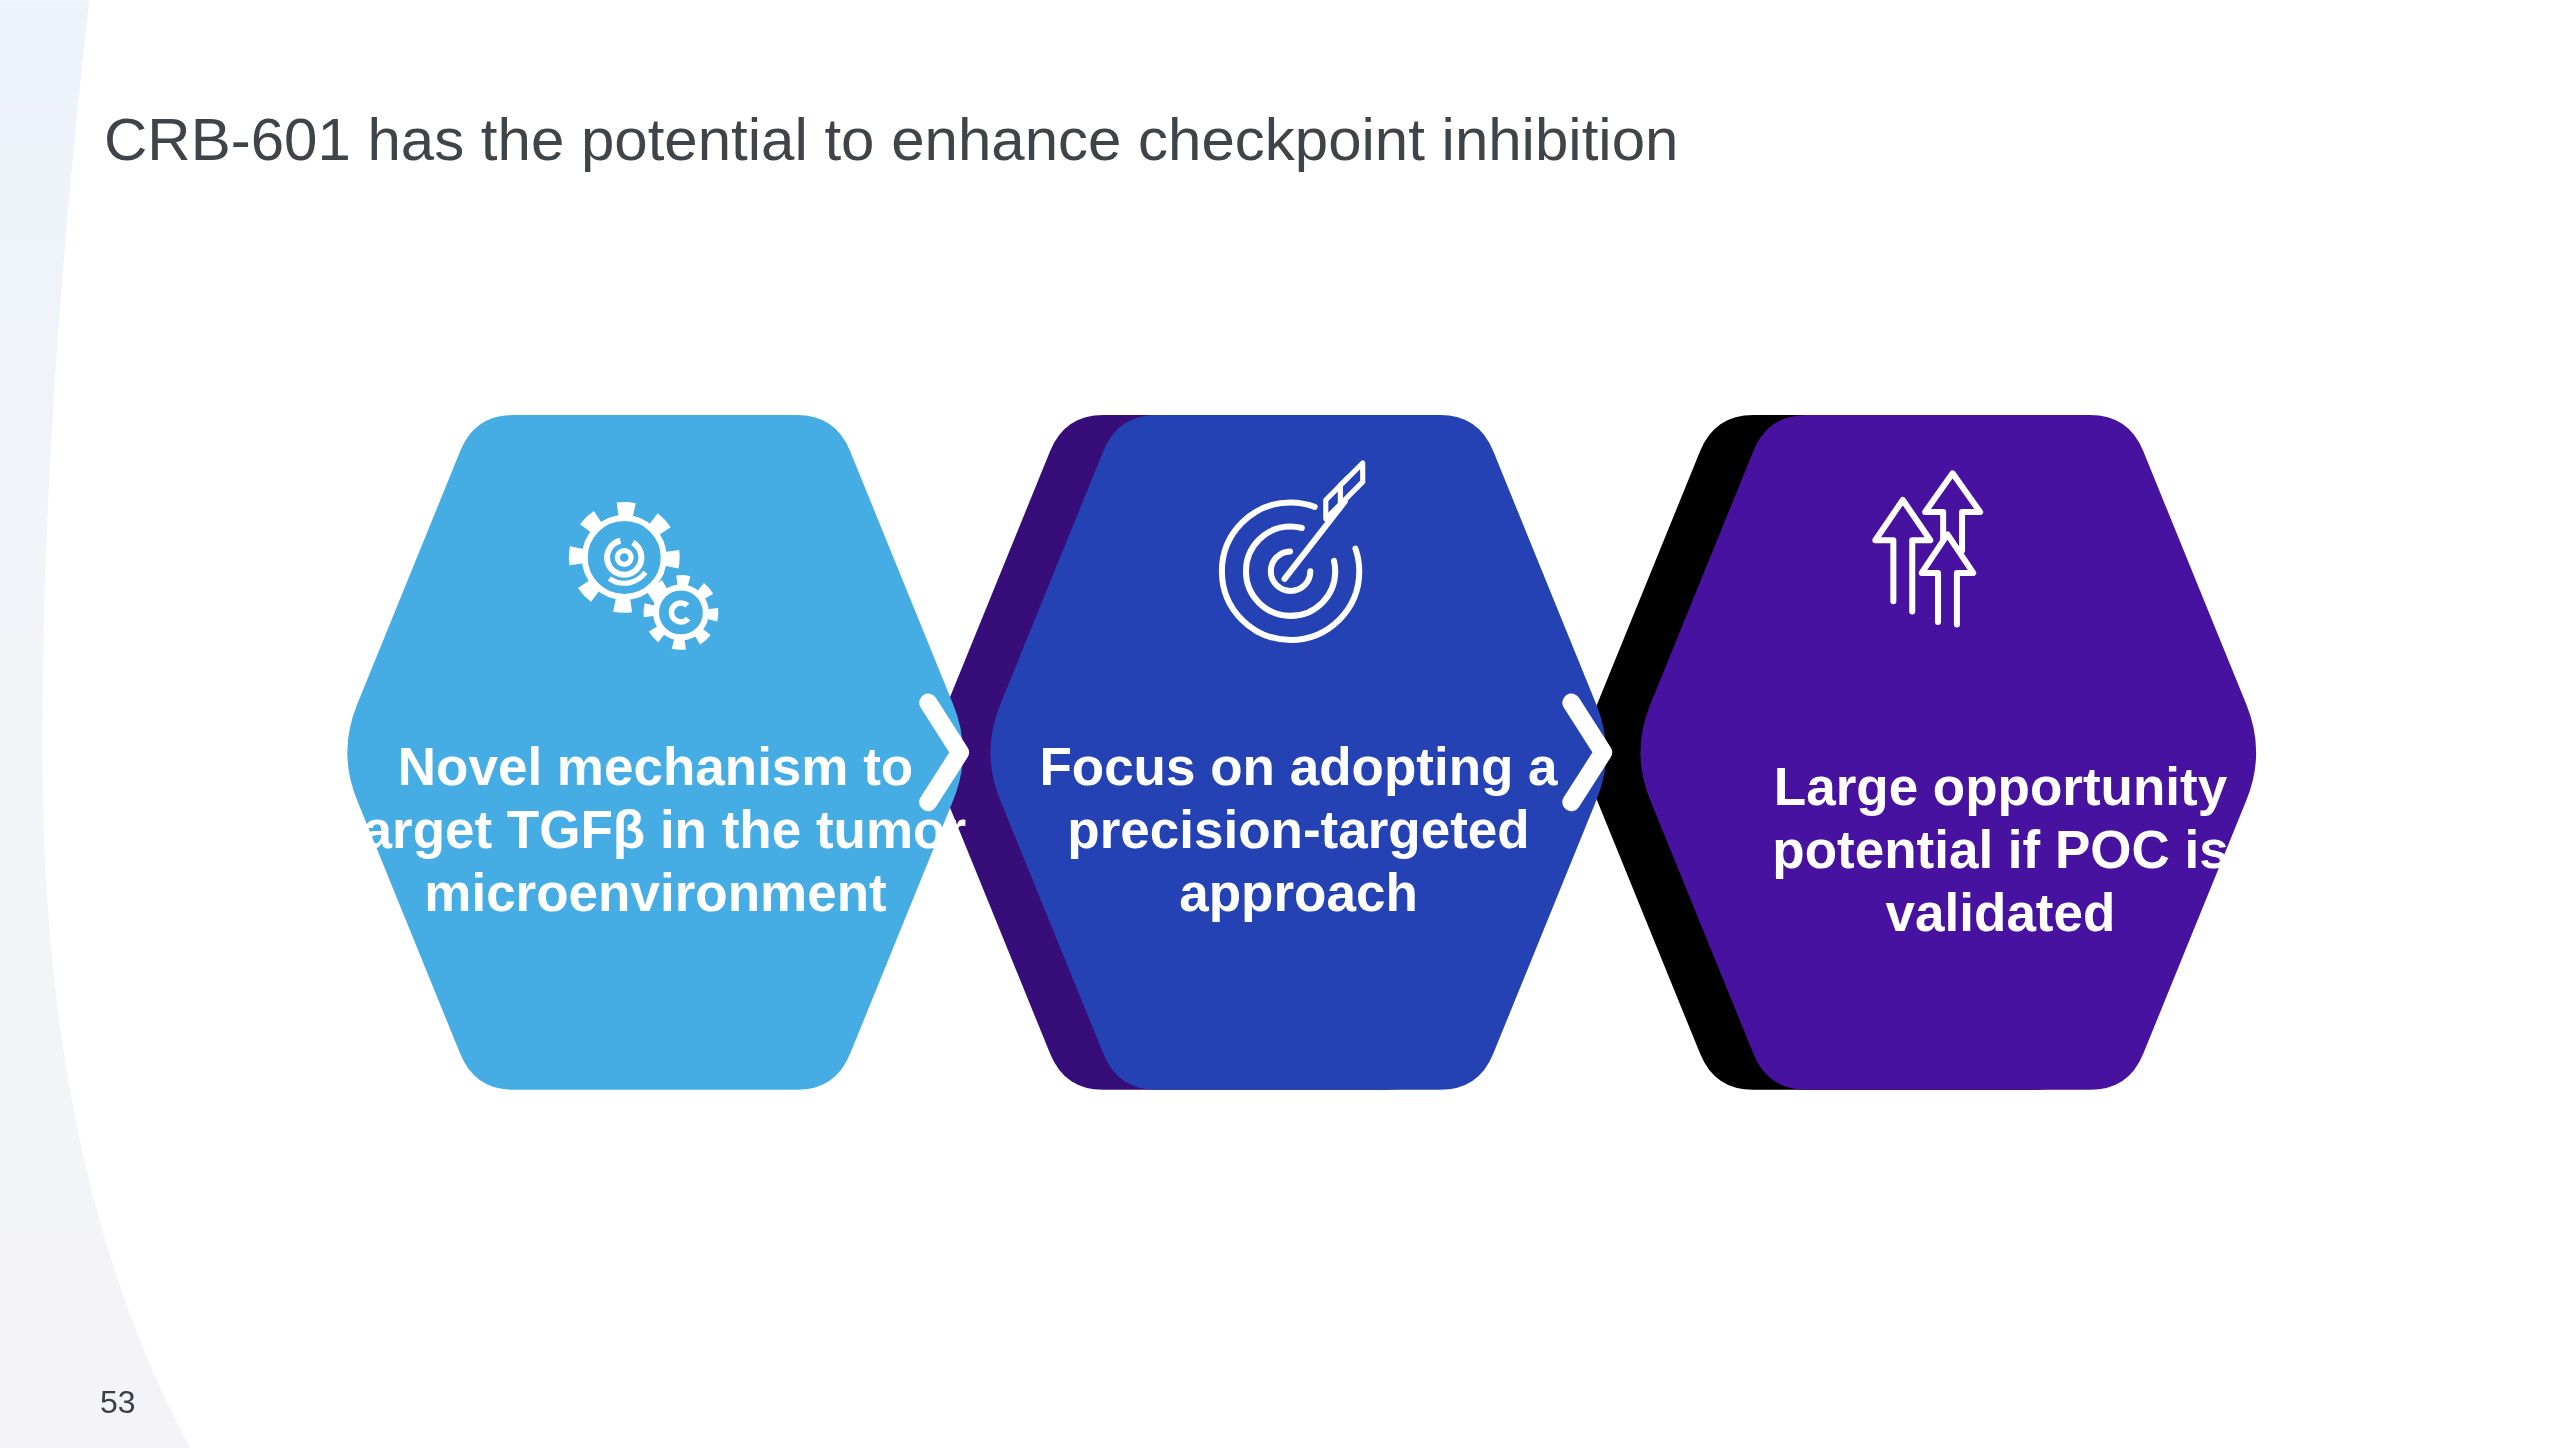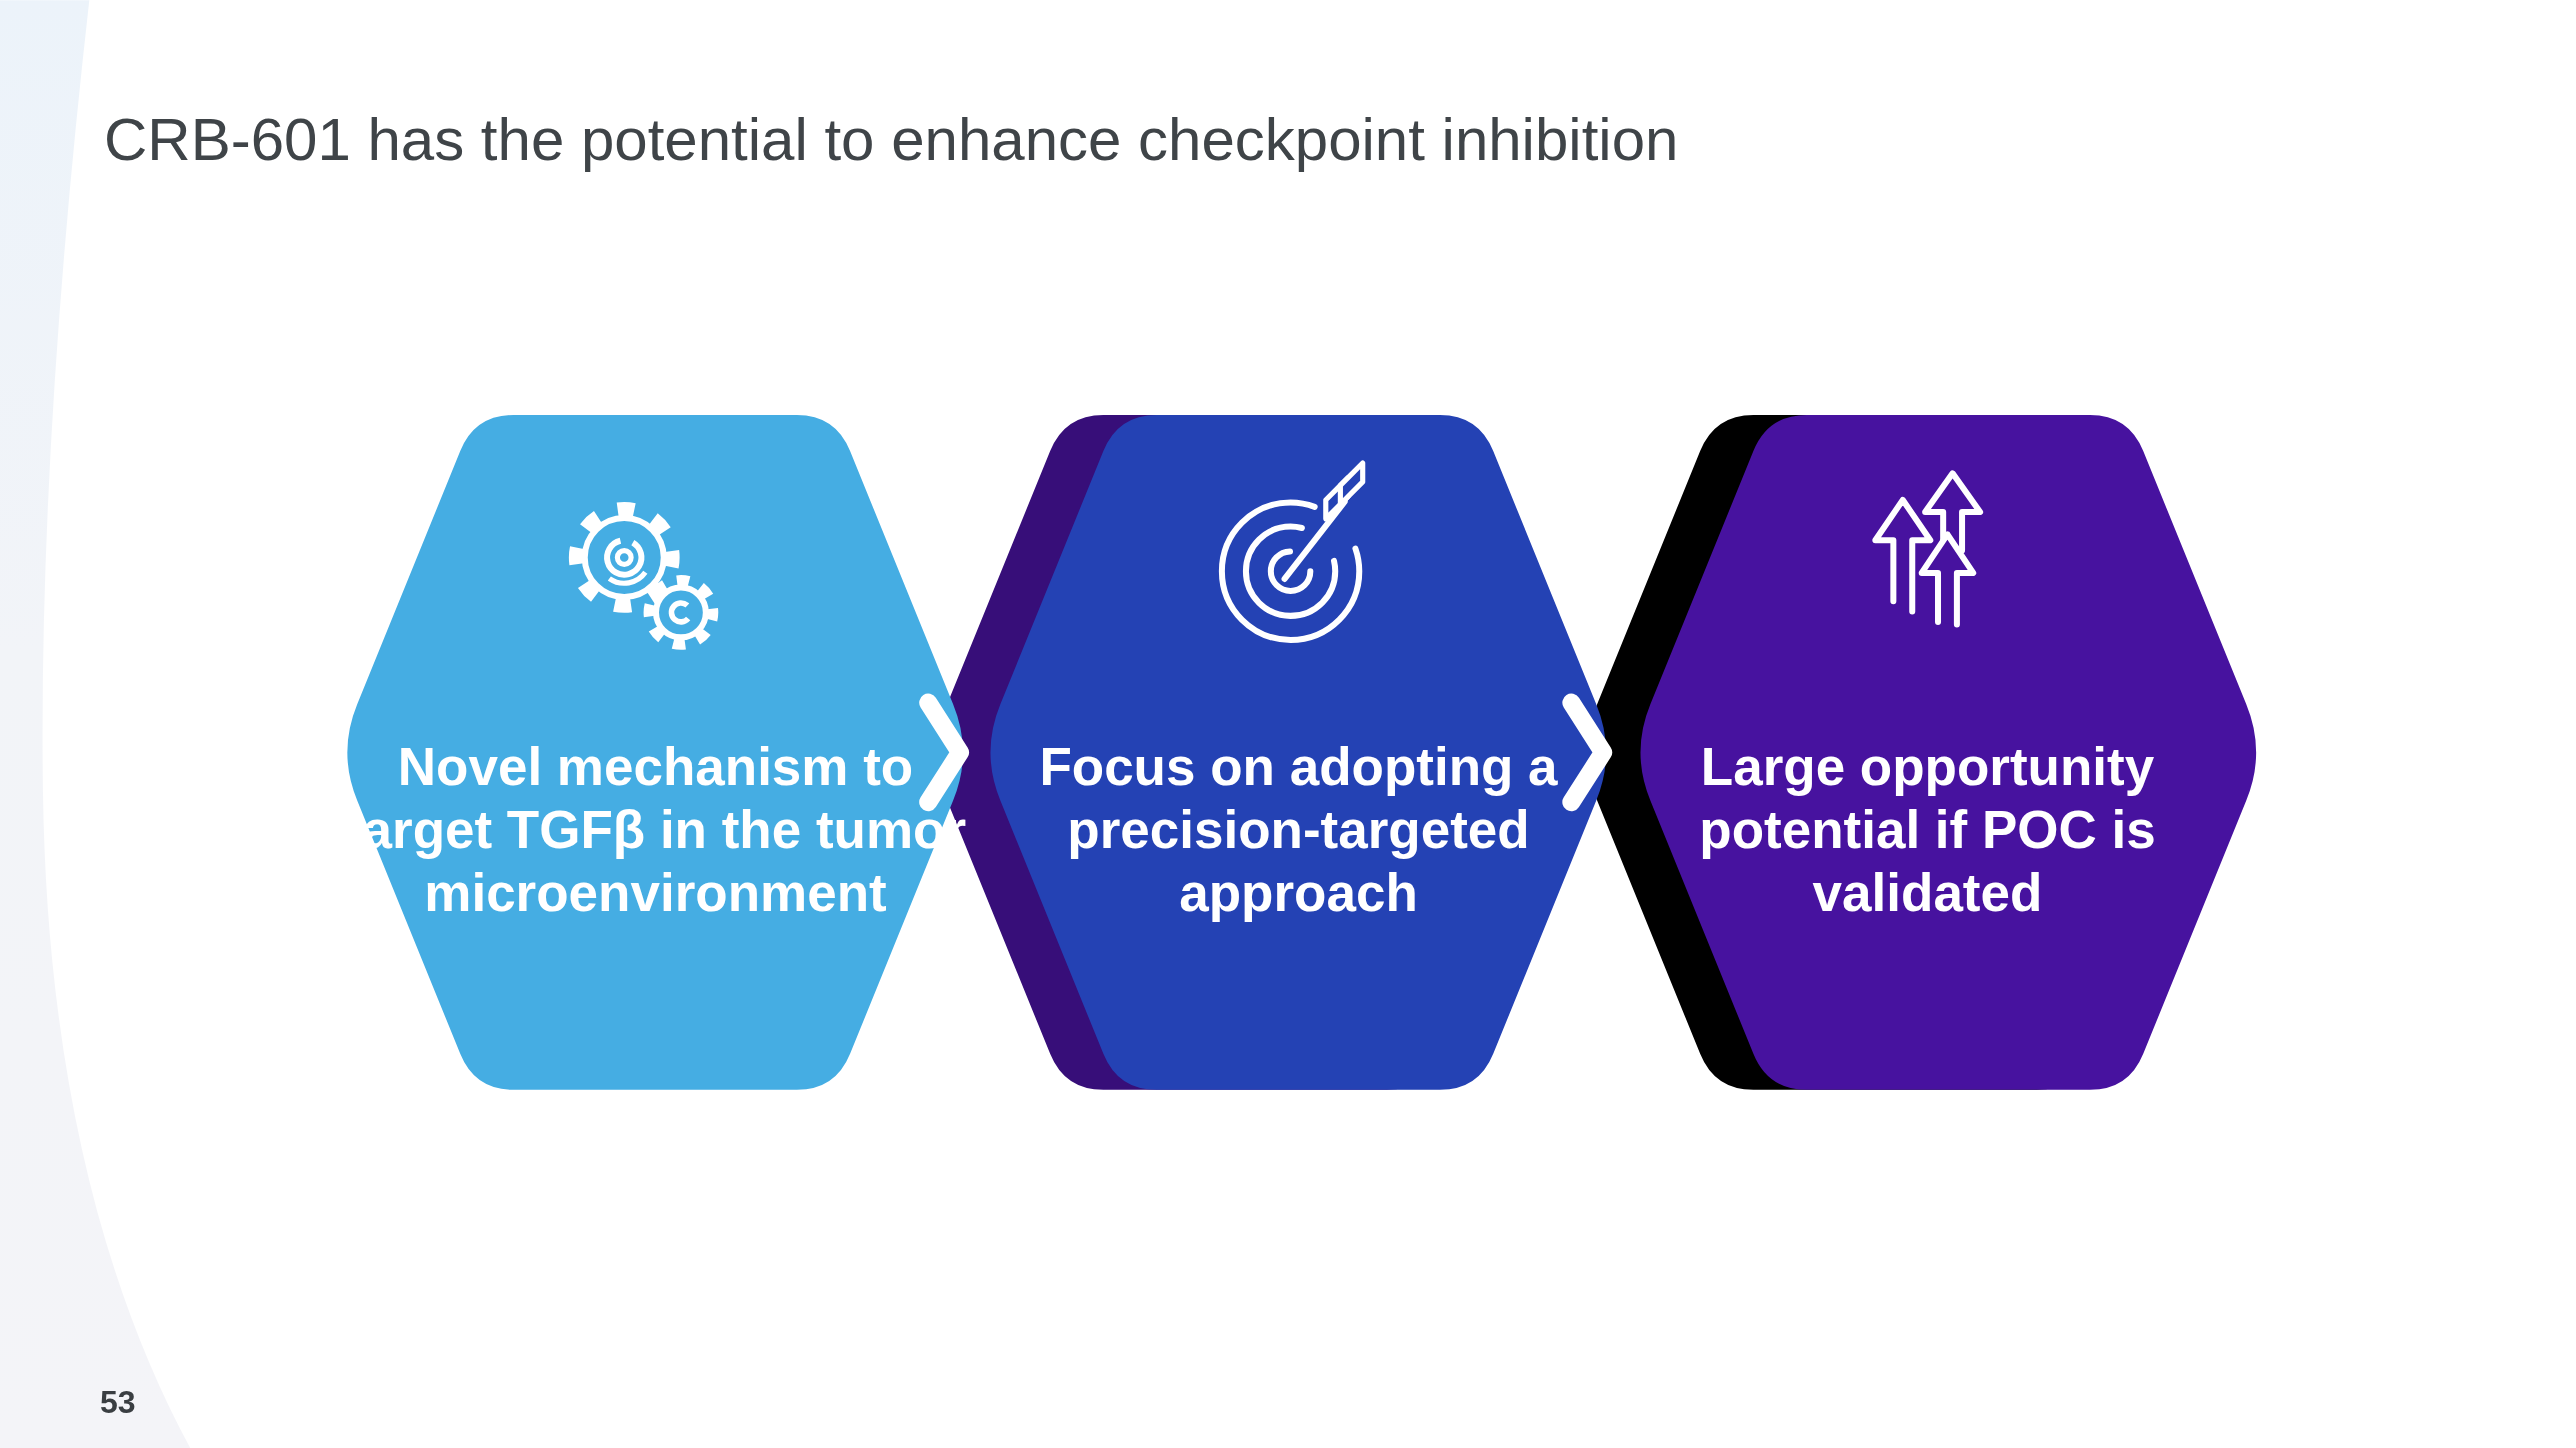--- a/index.html
+++ b/index.html
@@ -15,24 +15,24 @@
     font-size: 60px; line-height: 1.08; font-weight: 400;
     color: #3f4448; letter-spacing: 0px; white-space: pre;
   }
   .step-label {
     position: absolute; top: 735px; width: 687px; height: 206px;
     color: #ffffff; font-size: 53px; line-height: 63px;
     text-align: center; white-space: pre; font-weight: 700;
   }
   .step-label.s1 { left: 312px; }
   .step-label.s2 { left: 955px; }
-  .step-label.s3 { left: 1584px; }
+  .step-label.s3 { left: 1657px; margin-top: 20px; }
   .page-number {
     position: absolute; left: 100px; top: 1384px;
-    font-size: 32px; color: #3a3e42; font-weight: 700;
+    font-size: 32px; color: #3a3e42; font-weight: 400;
   }
   .logo {
     position: absolute; left: 2357px; top: 1345px; width: 206px; height: 94px;
   }
   .logo-word {
     display: block; font-size: 47px; line-height: 39px; font-weight: 400;
     color: #2c5e8c; letter-spacing: 1.7px;
     transform: scale(0.62, 1.0); transform-origin: left top; white-space: pre;
   }
   .logo-sub {

